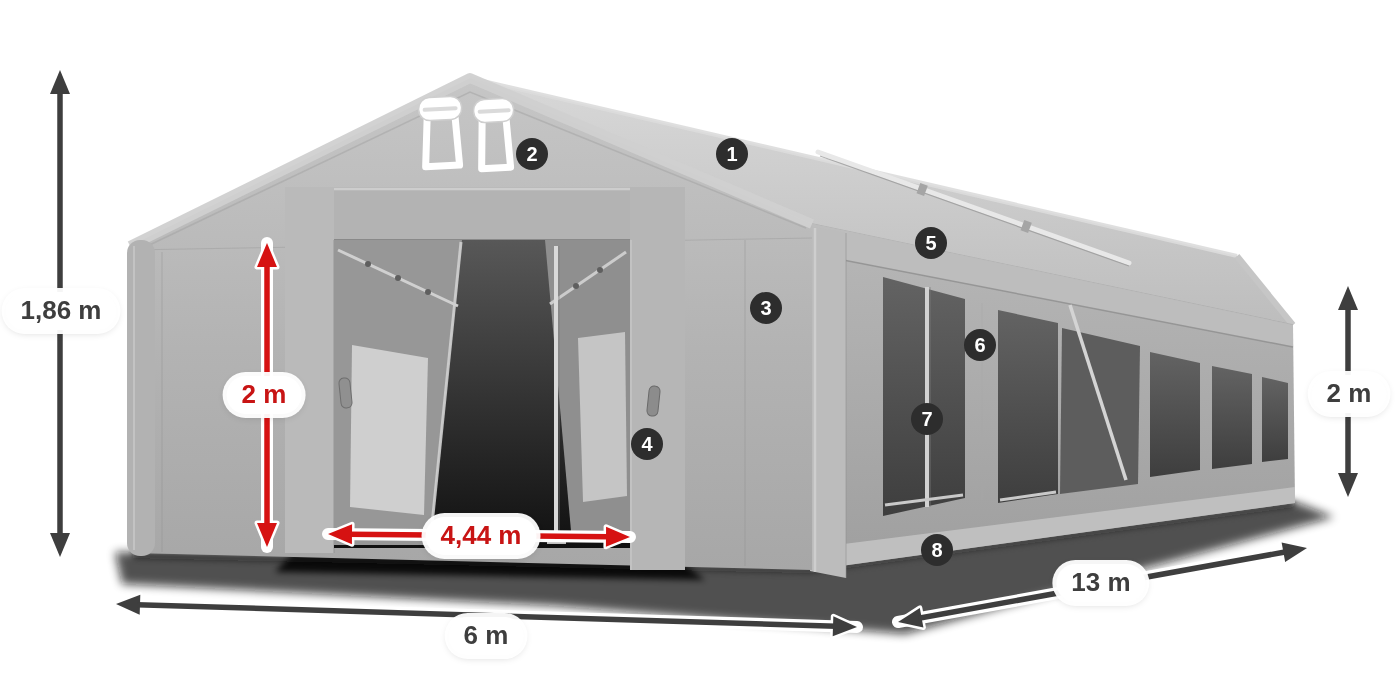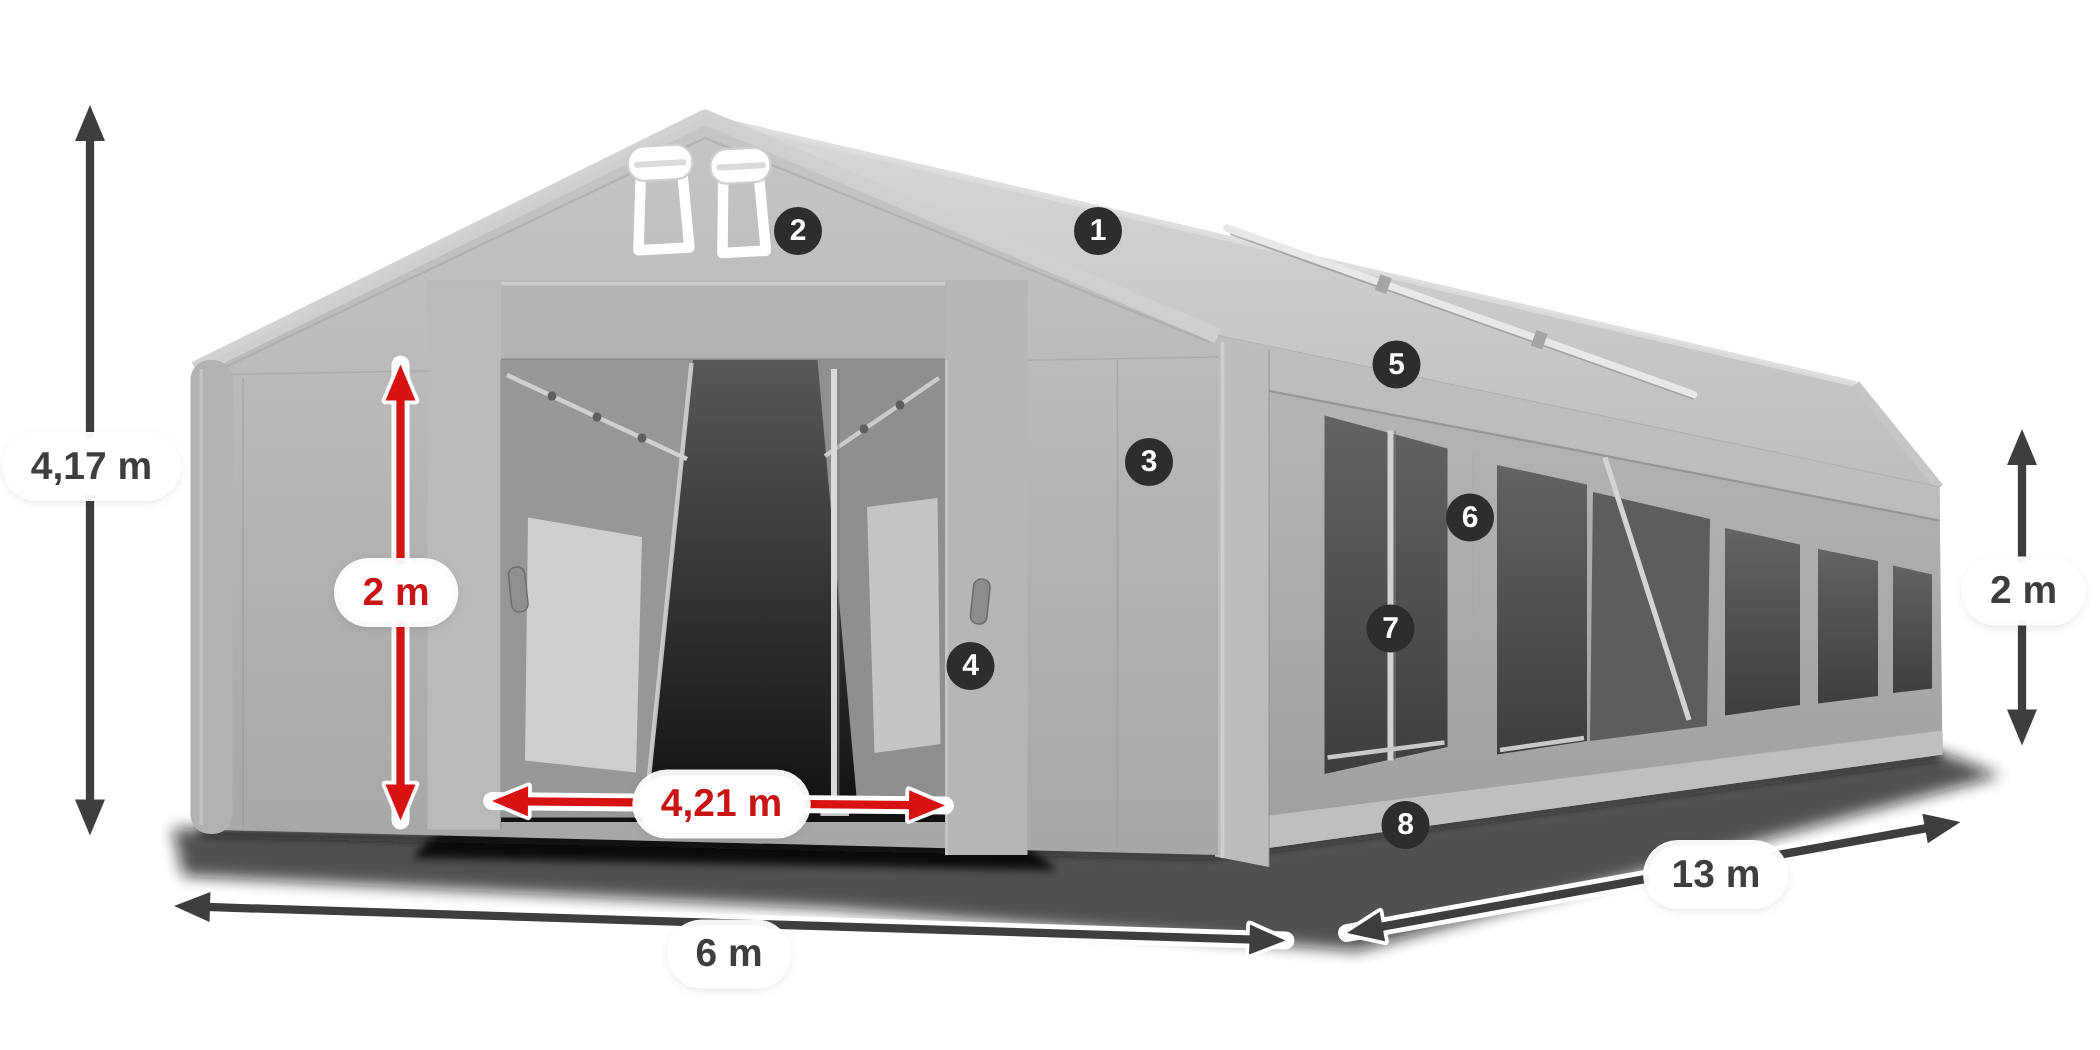--- a/index.html
+++ b/index.html
@@ -190,25 +190,25 @@
         <g>
           <line x1="1348" y1="286" x2="1348" y2="497" stroke="#ffffff" stroke-width="12" stroke-linecap="round"></line>
           <polygon points="1348,286 1338,310 1358,310" fill="#3e3e3e" stroke="#ffffff" stroke-width="5" stroke-linejoin="round" paint-order="stroke"></polygon>
           <polygon points="1348,497 1358,473 1338,473" fill="#3e3e3e" stroke="#ffffff" stroke-width="5" stroke-linejoin="round" paint-order="stroke"></polygon>
           <line x1="1348" y1="307" x2="1348" y2="476" stroke="#3e3e3e" stroke-width="5.5"></line>
         </g>
       </g>
   </svg>
 
   <div id="pills-layer">
-      <div class="pill dark" style="left: 61px; top: 311px;">4,17 m</div>
+      <div class="pill dark" style="left: 61px; top: 311px;">1,86 m</div>
       <div class="pill red" style="left: 264px; top: 395px;">2 m</div>
-      <div class="pill red" style="left: 481px; top: 536px;">4,21 m</div>
+      <div class="pill red" style="left: 481px; top: 536px;">4,44 m</div>
       <div class="pill dark" style="left: 486px; top: 636px;">6 m</div>
-      <div class="pill dark" style="left: 1144px; top: 583px;">13 m</div>
+      <div class="pill dark" style="left: 1101px; top: 583px;">13 m</div>
       <div class="pill dark" style="left: 1349px; top: 394px;">2 m</div>
     </div>
   <div id="badges-layer">
       <div class="badge" style="left: 732px; top: 154px;">1</div>
       <div class="badge" style="left: 532px; top: 154px;">2</div>
       <div class="badge" style="left: 766px; top: 308px;">3</div>
       <div class="badge" style="left: 647px; top: 444px;">4</div>
       <div class="badge" style="left: 931px; top: 243px;">5</div>
       <div class="badge" style="left: 980px; top: 345px;">6</div>
       <div class="badge" style="left: 927px; top: 419px;">7</div>

